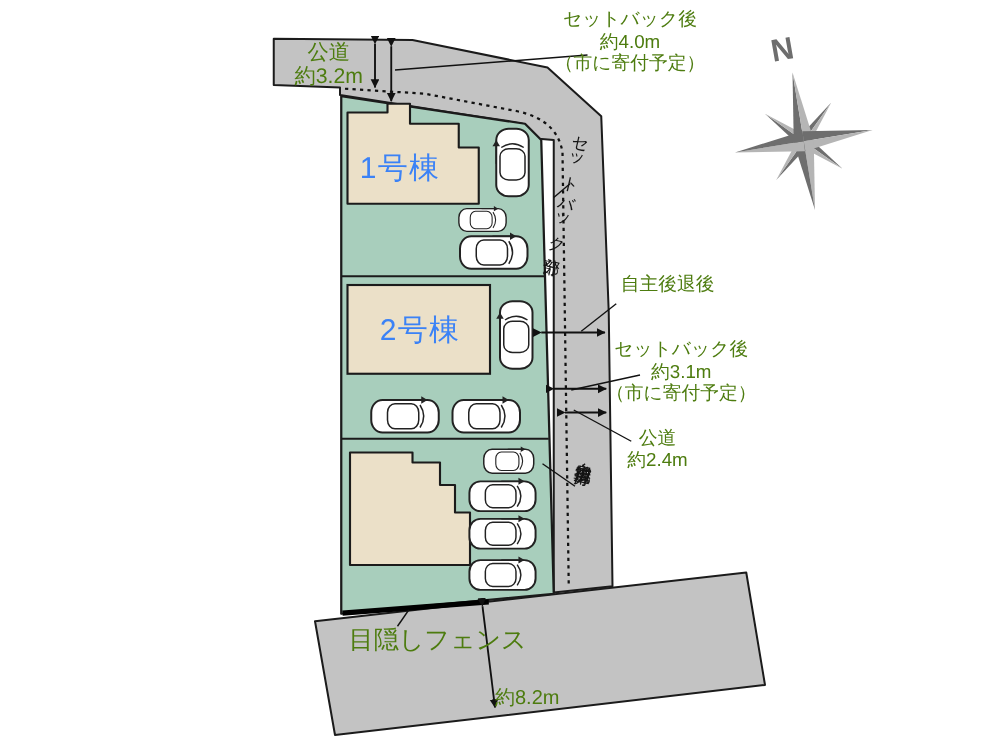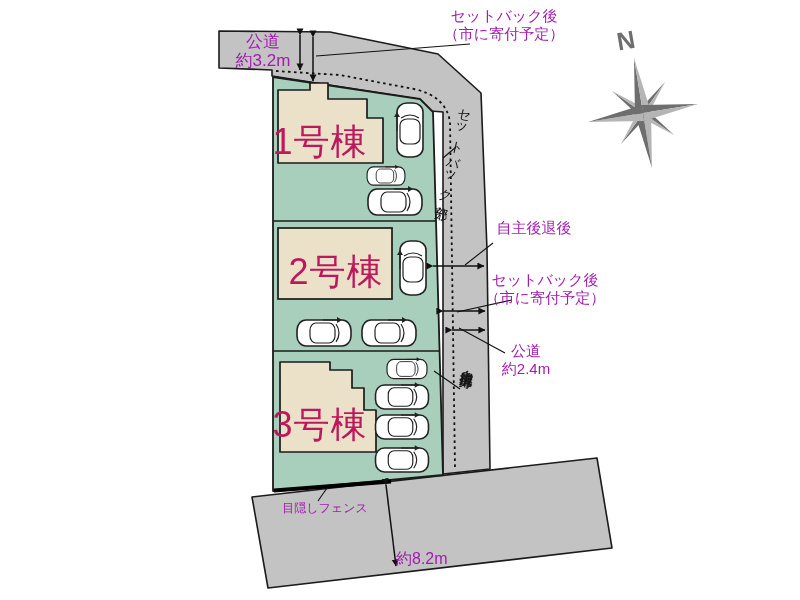--- a/index.html
+++ b/index.html
@@ -1,26 +1,26 @@
 <!DOCTYPE html>
 <html><head>
 <meta charset="utf-8">
 <style>
   html,body{margin:0;padding:0;background:#ffffff;}
   .stage{
     position:relative;width:800px;height:600px;background:#ffffff;overflow:hidden;
     font-family:"Liberation Sans","DejaVu Sans",sans-serif;color:#111;
   }
   .stage svg{position:absolute;left:0;top:0;}
-  .lbl{position:absolute;text-align:center;line-height:1.18;white-space:nowrap;color:#a21caf;}
+  .lbl{position:absolute;text-align:center;line-height:1.18;white-space:nowrap;color:#4d7c0f;}
   .lbl div{white-space:nowrap;}
   .fs15{font-size:15px;}
   .fs16{font-size:16px;margin-top:36px;}
   .fs17{font-size:17px;line-height:1.12;}
-  .bldg{font-size:36px;letter-spacing:1px;color:#be185d;}
+  .bldg{font-size:24px;letter-spacing:1px;color:#3b82f6;}
   .vtext{
     position:absolute;writing-mode:vertical-rl;text-orientation:upright;
     font-size:13.5px;letter-spacing:1px;color:#141414;transform-origin:50% 0;
   }
   .north{
     position:absolute;font-size:25px;font-weight:bold;color:#6e6e6e;
     transform:rotate(-10deg);
   }
 </style>
 </head>
@@ -113,53 +113,52 @@
     </g>
   </svg>
 
   <div class="lbl fs17" style="left:221px;top:32px;width:84px;">
     <div>公道</div>
     <div>約3.2m</div>
   </div>
 
   <div class="lbl fs15" style="left:424px;top:7px;width:160px;">
     <div>セットバック後</div>
+    <div>約4.0m</div>
     <div>（市に寄付予定）</div>
   </div>
 
   <div class="lbl fs15" style="left:477px;top:219px;width:114px;">
     <div>自主後退後</div>
   </div>
 
   <div class="lbl fs15" style="left:466px;top:271px;width:158px;">
     <div>セットバック後</div>
+    <div>約3.1m</div>
     <div>（市に寄付予定）</div>
   </div>
 
   <div class="lbl fs15" style="left:478px;top:342px;width:96px;">
     <div>公道</div>
     <div>約2.4m</div>
   </div>
 
-  <div class="lbl" style="left:279px;top:501px;width:92px;font-size:12px;">
+  <div class="lbl" style="left:279px;top:501px;width:92px;font-size:20px;">
     <div>目隠しフェンス</div>
   </div>
 
   <div class="lbl fs16" style="left:396px;top:514px;width:72px;text-align:left;">
     <div>約8.2m</div>
   </div>
 
   <div class="lbl bldg" style="left:260px;top:121px;width:120px;">
     <div>1号棟</div>
   </div>
   <div class="lbl bldg" style="left:276px;top:251px;width:120px;text-align:center;">
     <div>2号棟</div>
   </div>
-  <div class="lbl bldg" style="left:260px;top:404px;width:120px;">
-    <div>3号棟</div>
-  </div>
 
   <div class="vtext" style="left:458px;top:100px;transform:rotate(13deg);">セットバック部分</div>
   <div class="vtext" style="left:462px;top:359px;font-size:14px;transform:rotate(11deg);">自主後退部分</div>
 
   <div class="north" style="left:617px;top:26px;">N</div>
 
 </div>
 
 </body></html>

